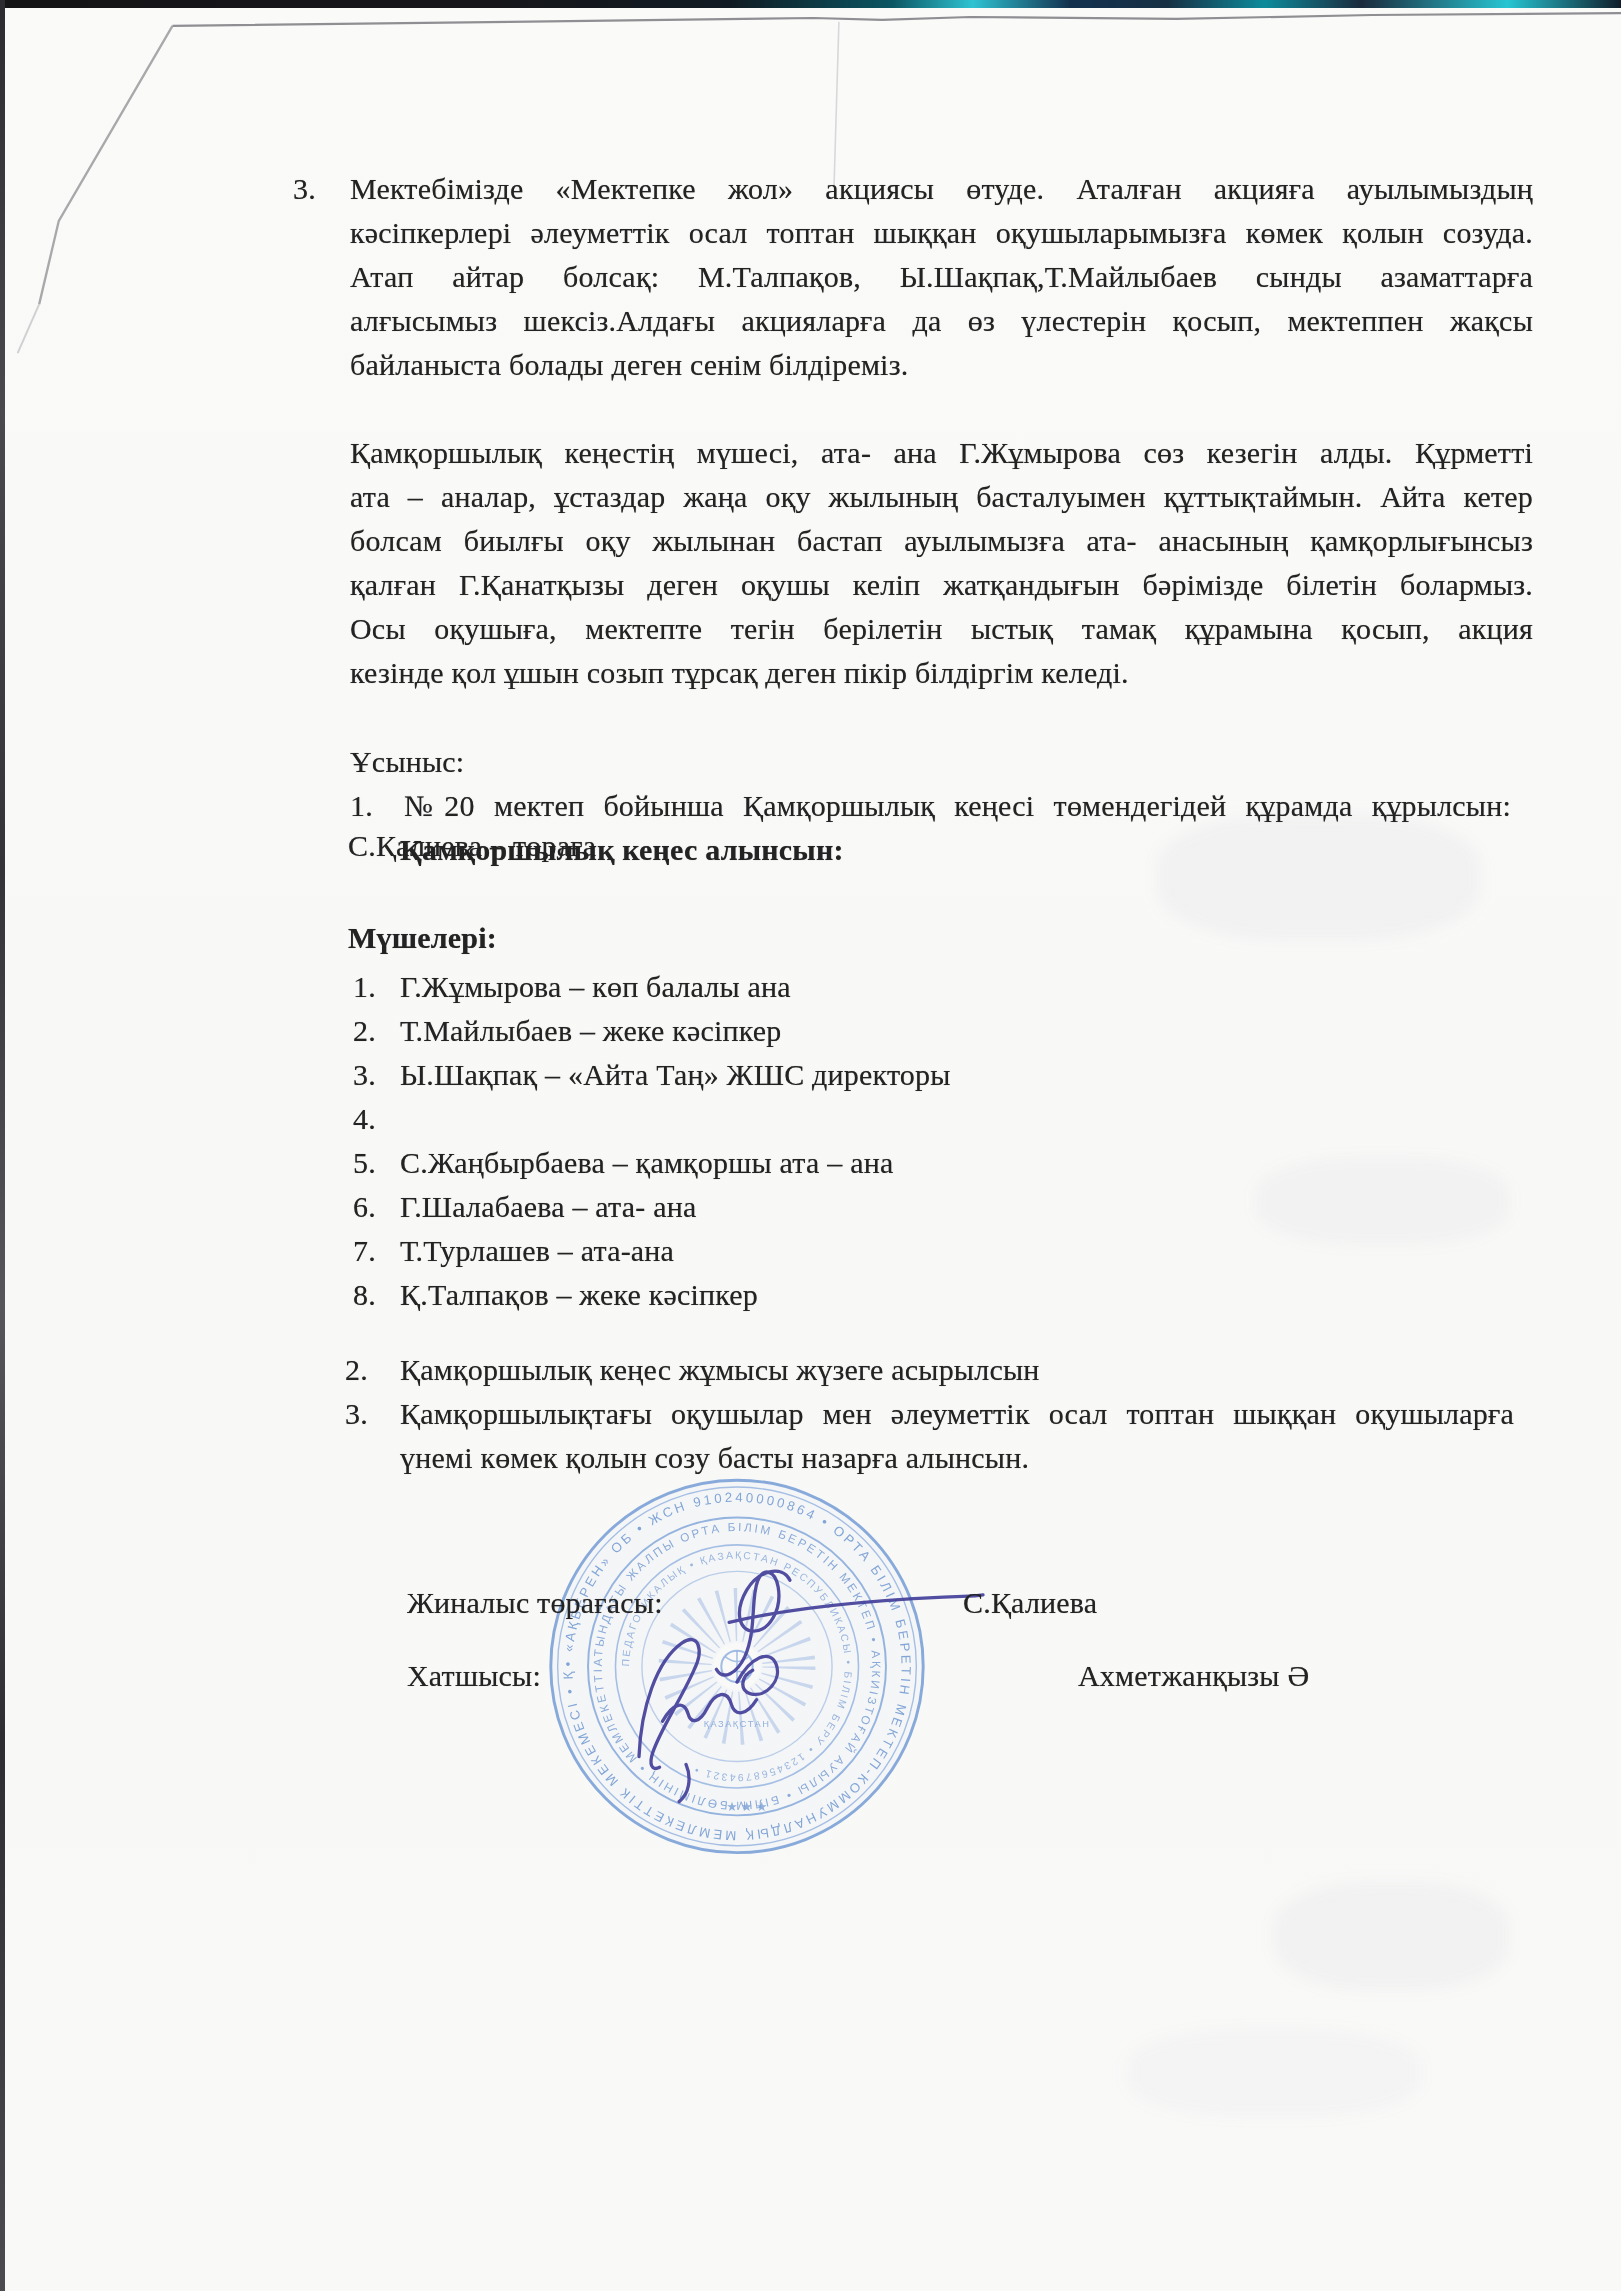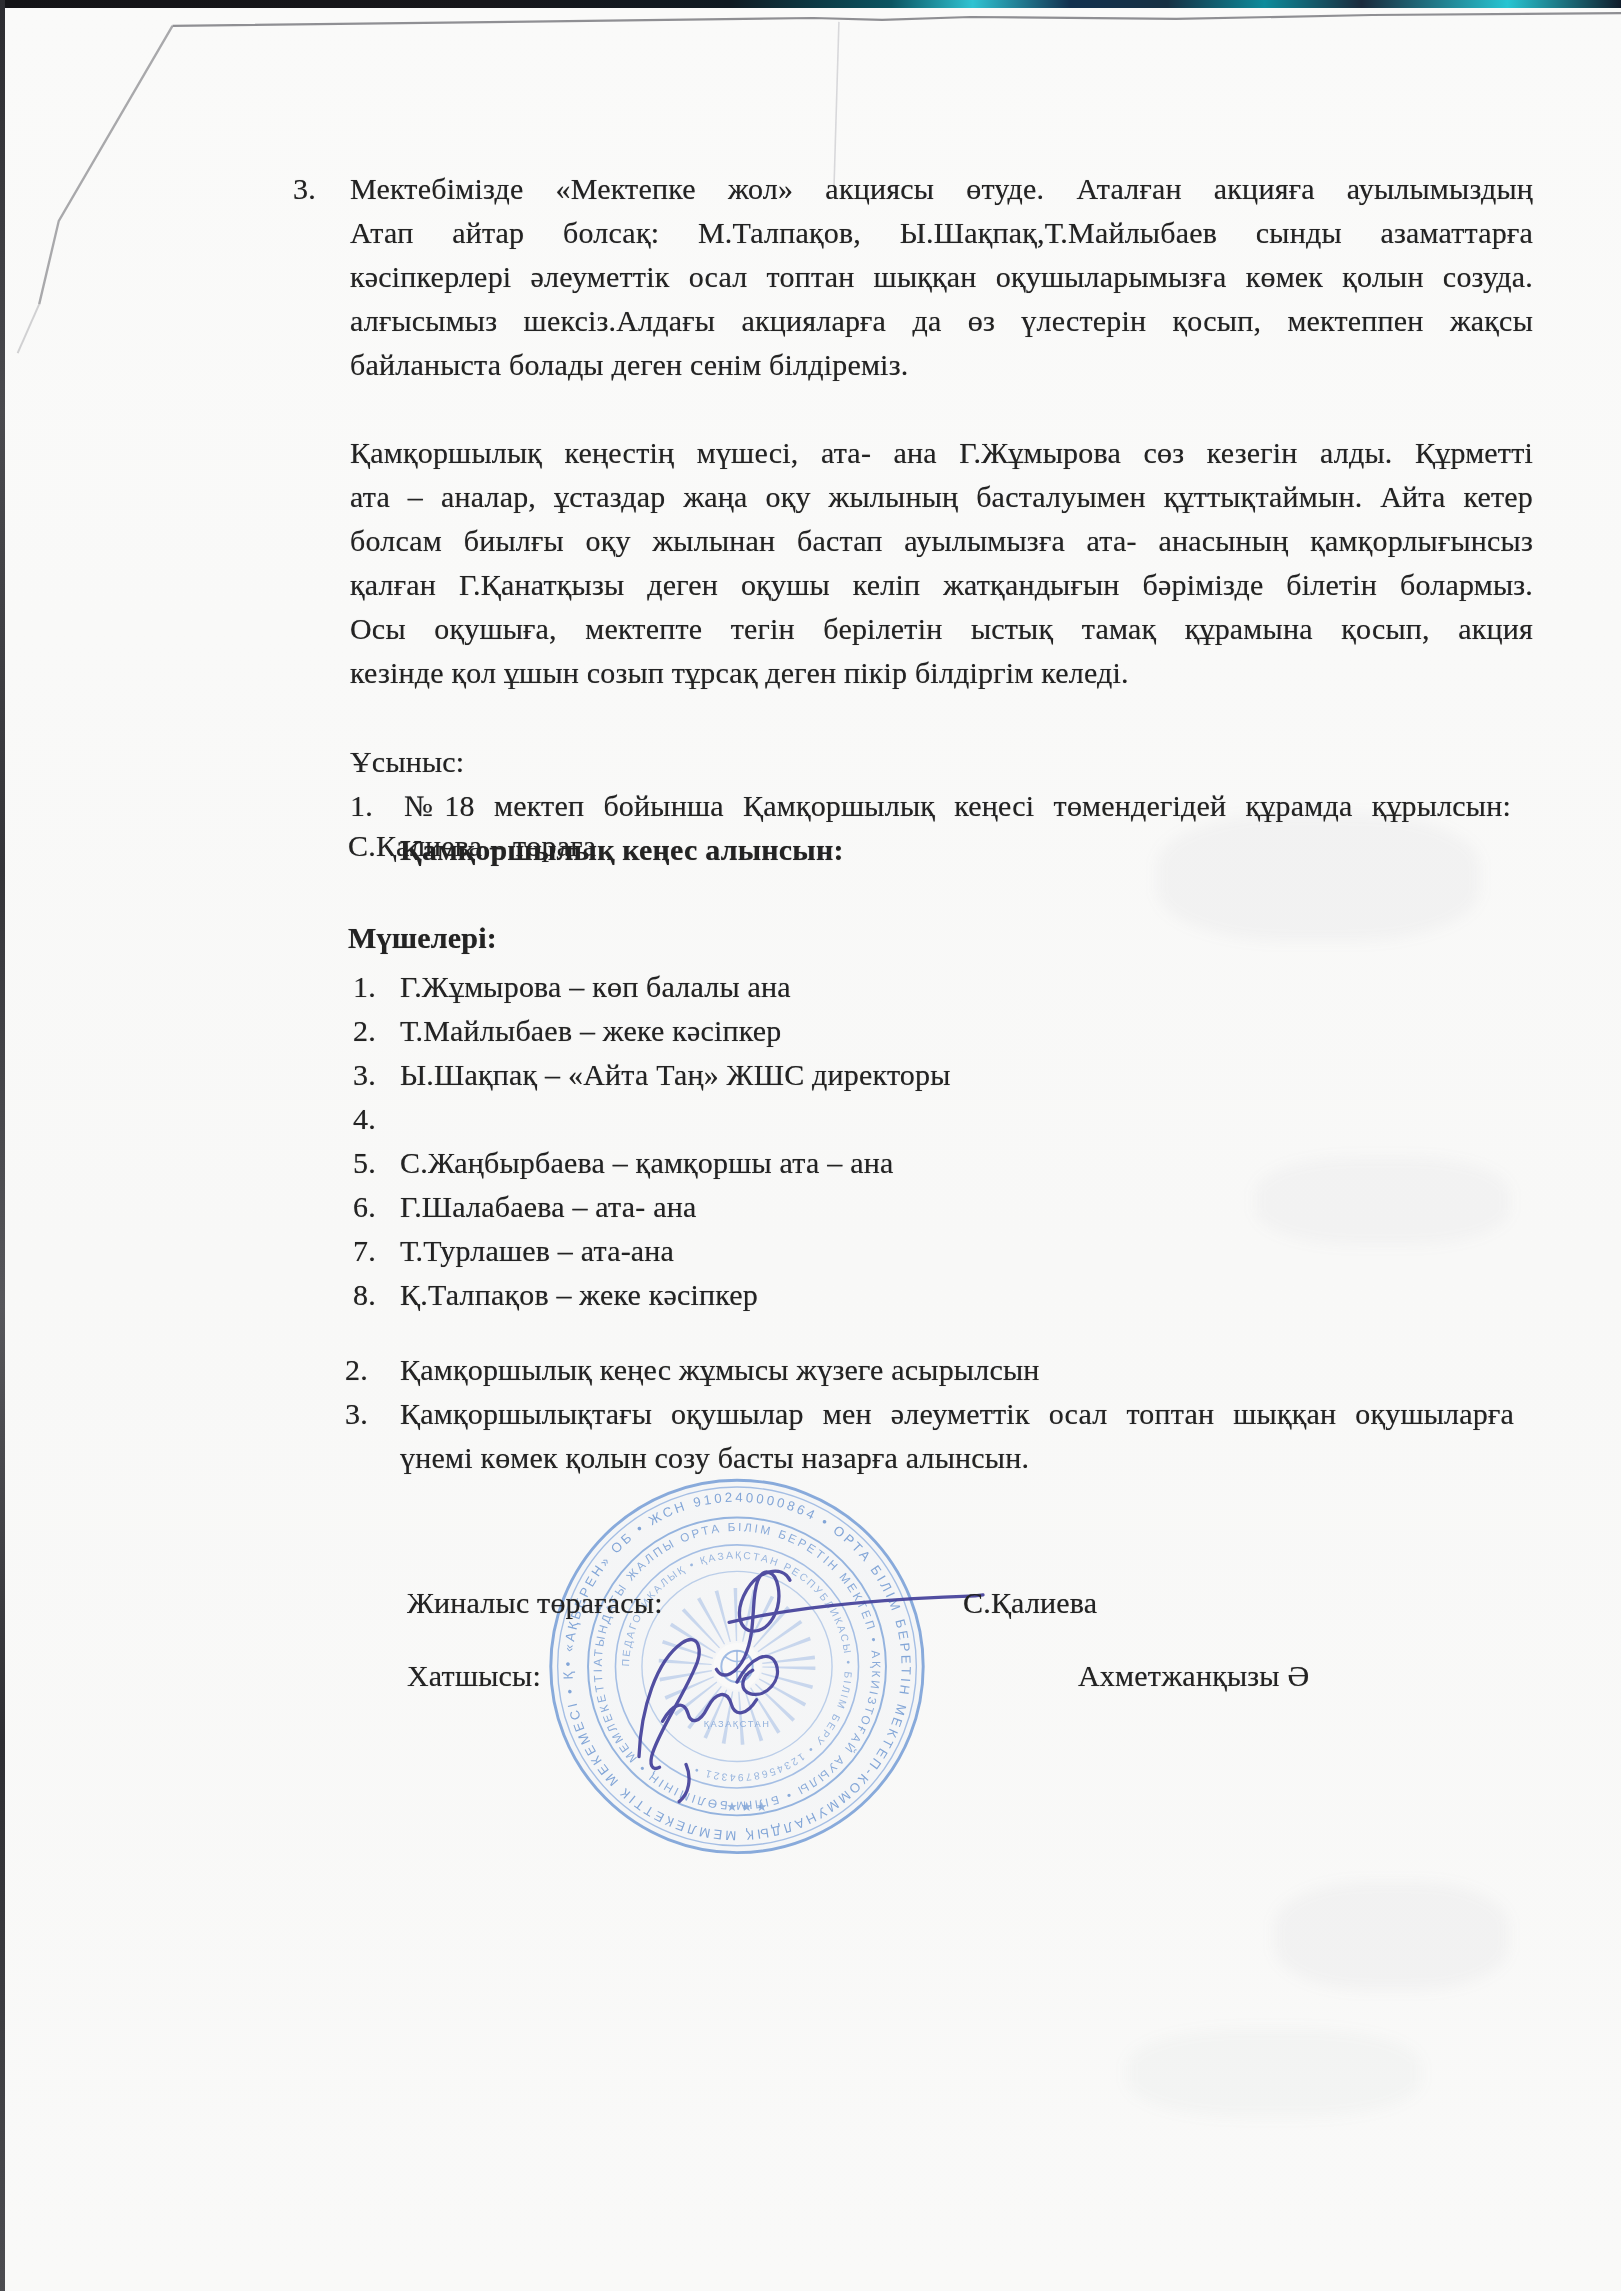--- a/index.html
+++ b/index.html
@@ -96,40 +96,40 @@
 <div class="smudge" style="left:1157px;top:814px;width:323px;height:127px;background:rgba(110,115,135,0.05);z-index:1;"></div>
 <div class="smudge" style="left:1255px;top:1157px;width:255px;height:88px;background:rgba(110,115,135,0.045);z-index:1;"></div>
 <div class="smudge" style="left:1274px;top:1882px;width:235px;height:108px;background:rgba(110,115,135,0.05);z-index:1;"></div>
 <div class="smudge" style="left:1127px;top:2029px;width:294px;height:88px;background:rgba(110,115,135,0.04);z-index:1;"></div>
 
 <div style="position:absolute;left:0;top:0;z-index:3;width:1621px;height:2292px;">
 
   <div class="tblock" style="left:350px;top:167px;width:1183px;">
     <span class="hangnum" style="left:-57px;top:0;">3.</span>
     <div class="jline">Мектебімізде  «Мектепке жол» акциясы  өтуде. Аталған акцияға  ауылымыздың</div>
+    <div class="jline">кәсіпкерлері әлеуметтік осал топтан шыққан оқушыларымызға көмек қолын созуда.</div>
     <div class="jline">Атап айтар болсақ: М.Талпақов, Ы.Шақпақ,Т.Майлыбаев  сынды азаматтарға</div>
-    <div class="jline">кәсіпкерлері әлеуметтік осал топтан шыққан оқушыларымызға көмек қолын созуда.</div>
     <div class="jline">алғысымыз шексіз.Алдағы акцияларға да өз үлестерін қосып, мектеппен жақсы</div>
     <div class="lline">байланыста болады деген сенім білдіреміз.</div>
   </div>
 
   <div class="tblock" style="left:350px;top:431px;width:1183px;">
     <div class="jline">Қамқоршылық кеңестің мүшесі, ата- ана  Г.Жұмырова  сөз кезегін алды. Құрметті</div>
     <div class="jline">ата – аналар, ұстаздар жаңа оқу жылының басталуымен құттықтаймын. Айта кетер</div>
     <div class="jline">болсам биылғы оқу жылынан бастап  ауылымызға ата- анасының қамқорлығынсыз</div>
     <div class="jline">қалған Г.Қанатқызы деген оқушы келіп жатқандығын бәрімізде білетін болармыз.</div>
     <div class="jline">Осы оқушыға, мектепте тегін берілетін ыстық тамақ құрамына қосып,  акция</div>
     <div class="lline">кезінде қол ұшын созып тұрсақ деген пікір білдіргім келеді.</div>
   </div>
 
   <div class="tblock" style="left:350px;top:740px;">Ұсыныс:</div>
 
   <div class="tblock" style="left:350px;top:784px;width:1161px;">
     <span class="num-col" style="position:absolute;left:0;">1.</span>
-    <div class="jline" style="margin-left:54px;">№18 мектеп бойынша Қамқоршылық кеңесі төмендегідей құрамда құрылсын:</div>
+    <div class="jline" style="margin-left:54px;">№20 мектеп бойынша Қамқоршылық кеңесі төмендегідей құрамда құрылсын:</div>
   </div>
 
   <div class="tblock bold" style="left:400px;top:828px;">Қамқоршылық кеңес алынсын:</div>
 
   <div class="tblock" style="left:348px;top:824px;">С.Қалиева – төраға</div>
 
   <div class="tblock bold" style="left:348px;top:916px;">Мүшелері:</div>
 
   <div class="tblock" style="left:353px;top:965px;width:1176px;">
     <div class="row" style="height:44px;">

